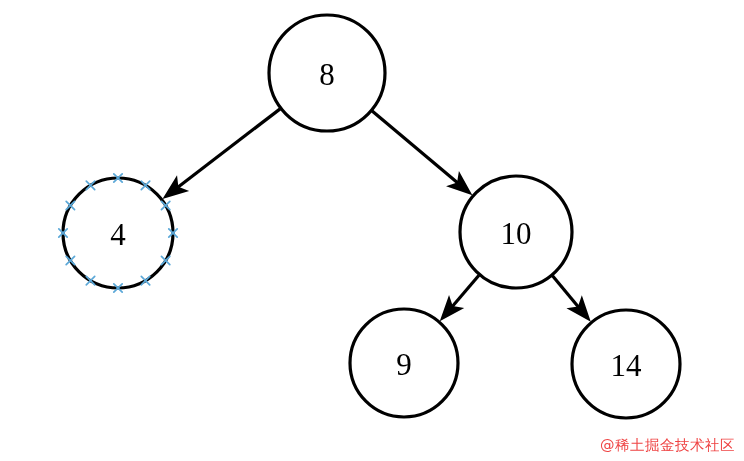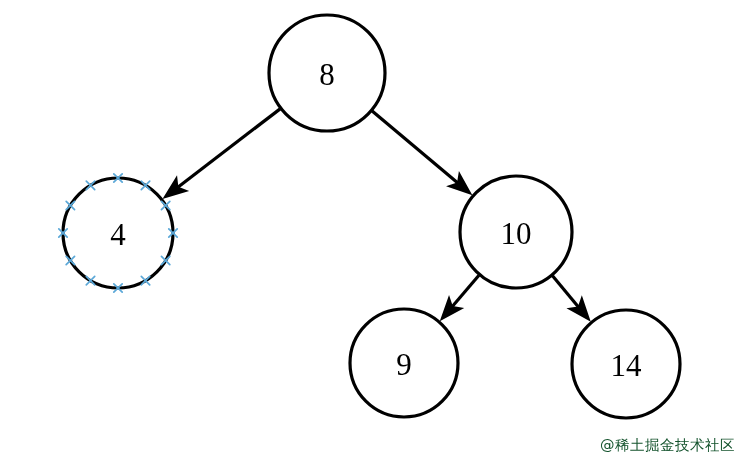--- a/index.html
+++ b/index.html
@@ -51,21 +51,21 @@
     stroke-width: 1.7;
     fill: none;
     stroke-linecap: round;
   }
   .watermark {
     position: absolute;
     right: 9px;
     bottom: 6px;
     font-family: "DejaVu Sans", sans-serif;
     font-size: 14.5px;
-    color: #14532d;
+    color: #ef4444;
     letter-spacing: 0.5px;
     white-space: nowrap;
     user-select: none;
   }
 </style>
 </head>
 <body>
 
 <div id="canvas">
 

